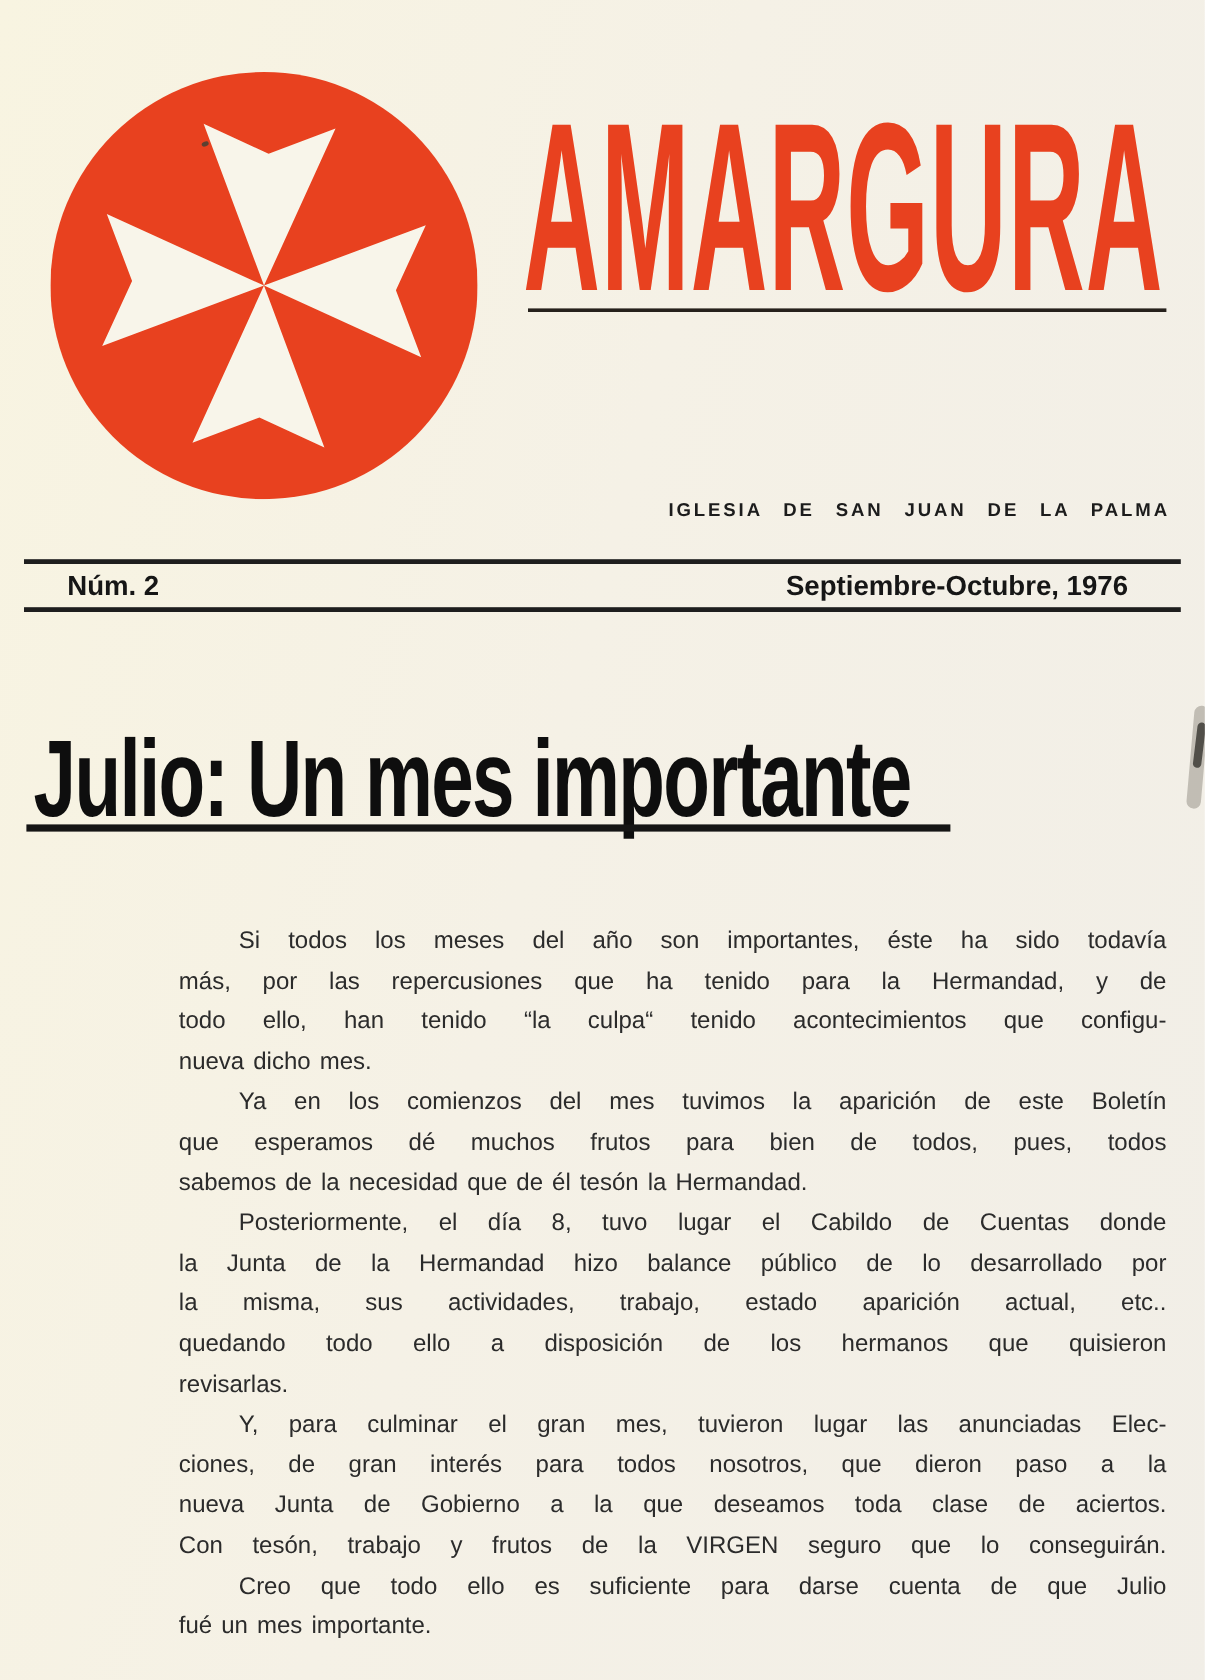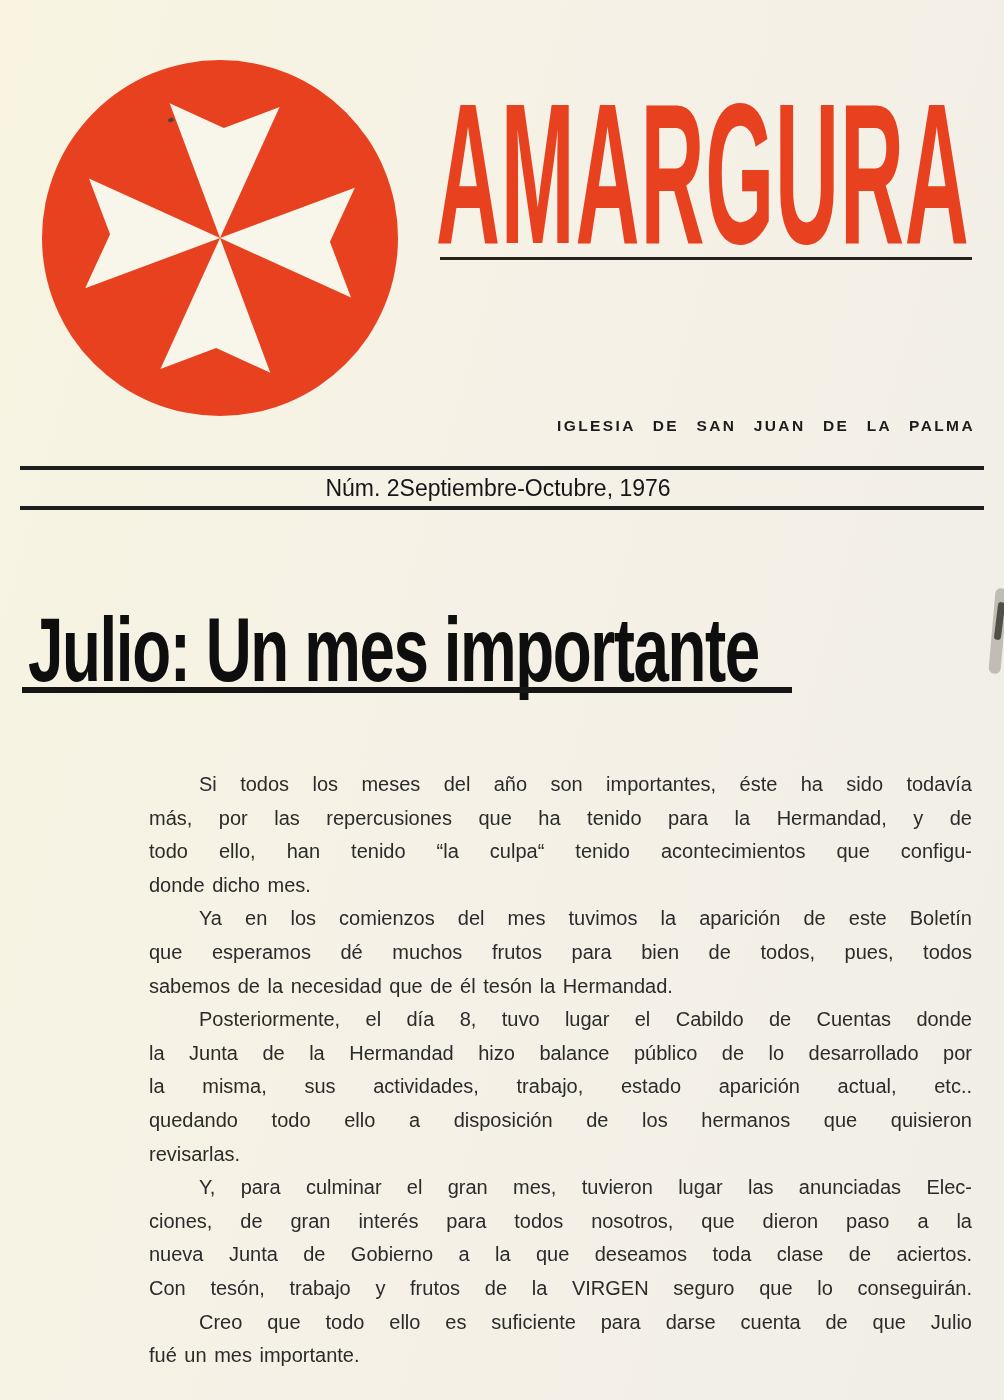--- a/index.html
+++ b/index.html
@@ -32,22 +32,22 @@
     left:557px; top:416px; width:418px;
     font-size:15.5px; font-weight:700; letter-spacing:2.4px; line-height:20px;
     text-align:justify; text-align-last:justify; white-space:nowrap;
   }
 
   
   .issue-bar {
     left:20px; top:466px; width:964px; box-sizing:border-box;
     border-top:4px solid #1e1e1e; border-bottom:4px solid #1e1e1e;
     padding:5px 44px 5px 36px;
-    display:flex; justify-content:center; align-items:center;
-    font-weight:400; font-size:23px; line-height:26px; color:#161616;
+    display:flex; justify-content:space-between; align-items:center;
+    font-weight:700; font-size:23px; line-height:26px; color:#161616;
   }
 
   
   .headline {
     left:28px; top:600px; font-size:91px; font-weight:700; line-height:100px;
     color:#0e0e0e; white-space:nowrap;
   }
   .headline .stretch { display:inline-block; transform:scaleX(0.70); transform-origin:0 50%; letter-spacing:-2px; }
   .headline-rule { left:22px; top:687px; width:770px; height:6px; background:#151515; }
 
@@ -95,21 +95,21 @@
 
   <div class="abs headline">
     <span class="stretch">Julio: Un mes importante</span>
   </div>
   <div class="abs headline-rule"></div>
 
   <div class="abs body-copy">
       <div class="bline ind jl">Si todos los meses del año son importantes, éste ha sido todavía</div>
       <div class="bline jl">más, por las repercusiones que ha tenido para la Hermandad, y de</div>
       <div class="bline jl">todo ello, han tenido “la culpa“ tenido acontecimientos que configu-</div>
-      <div class="bline ll">donde dicho mes.</div>
+      <div class="bline ll">nueva dicho mes.</div>
       <div class="bline ind jl">Ya en los comienzos del mes tuvimos la aparición de este Boletín</div>
       <div class="bline jl">que esperamos dé muchos frutos para bien de todos, pues, todos</div>
       <div class="bline ll">sabemos de la necesidad que de él tesón la Hermandad.</div>
       <div class="bline ind jl">Posteriormente, el día 8, tuvo lugar el Cabildo de Cuentas donde</div>
       <div class="bline jl">la Junta de la Hermandad hizo balance público de lo desarrollado por</div>
       <div class="bline jl">la misma, sus actividades, trabajo, estado aparición actual, etc..</div>
       <div class="bline jl">quedando todo ello a disposición de los hermanos que quisieron</div>
       <div class="bline ll">revisarlas.</div>
       <div class="bline ind jl">Y, para culminar el gran mes, tuvieron lugar las anunciadas Elec-</div>
       <div class="bline jl">ciones, de gran interés para todos nosotros, que dieron paso a la</div>

